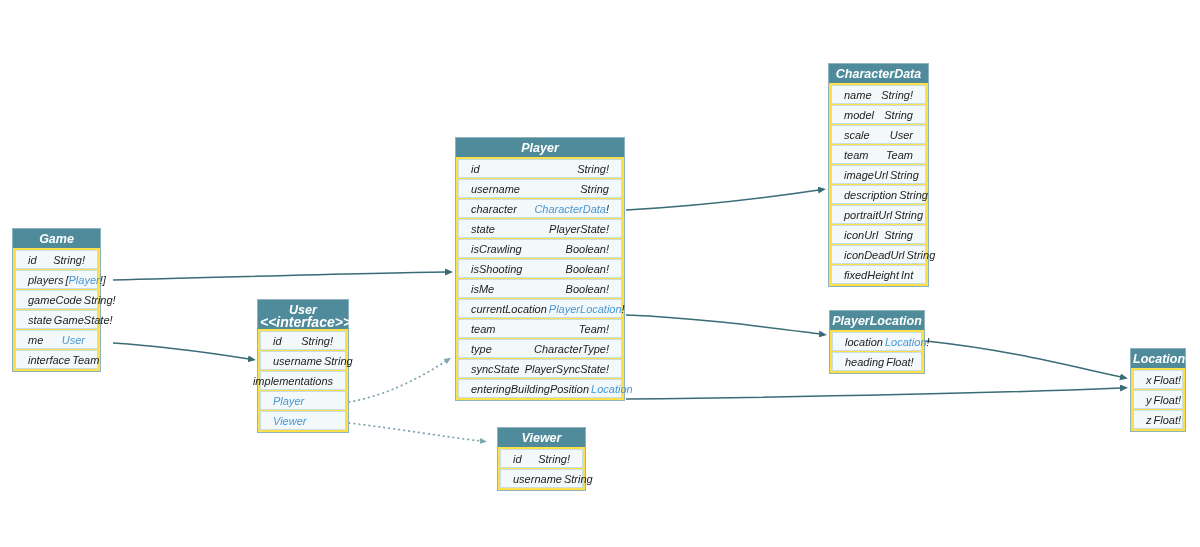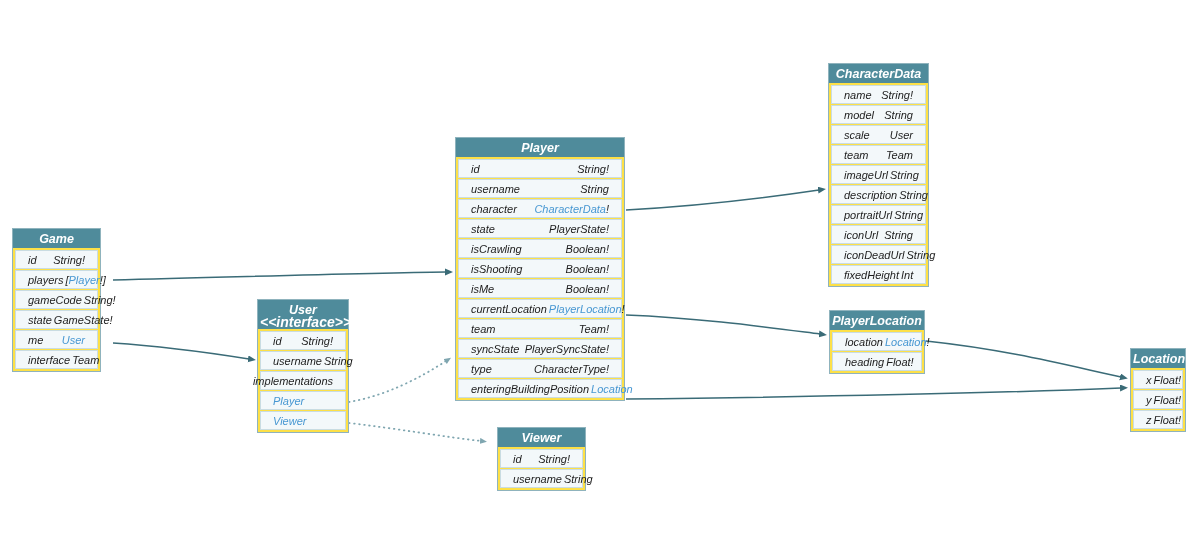--- a/index.html
+++ b/index.html
@@ -143,28 +143,28 @@
         </div>
         <div class="row">
           <span class="fname">currentLocation</span>
           <span class="ftype"><span class="link">PlayerLocation</span>!</span>
         </div>
         <div class="row">
           <span class="fname">team</span>
           <span class="ftype">Team!</span>
         </div>
         <div class="row">
+          <span class="fname">type</span>
+          <span class="ftype">CharacterType!</span>
+        </div>
+        <div class="row">
           <span class="fname">syncState</span>
           <span class="ftype">PlayerSyncState!</span>
         </div>
         <div class="row">
-          <span class="fname">type</span>
-          <span class="ftype">CharacterType!</span>
-        </div>
-        <div class="row">
           <span class="fname">enteringBuildingPosition</span>
           <span class="ftype"><span class="link">Location</span></span>
         </div>
       </div>
   </div>
 
   <div class="table" style="left:497px;top:427px;width:89px">
     <div class="thead">
       <div class="ttl">Viewer</div>
     </div>

